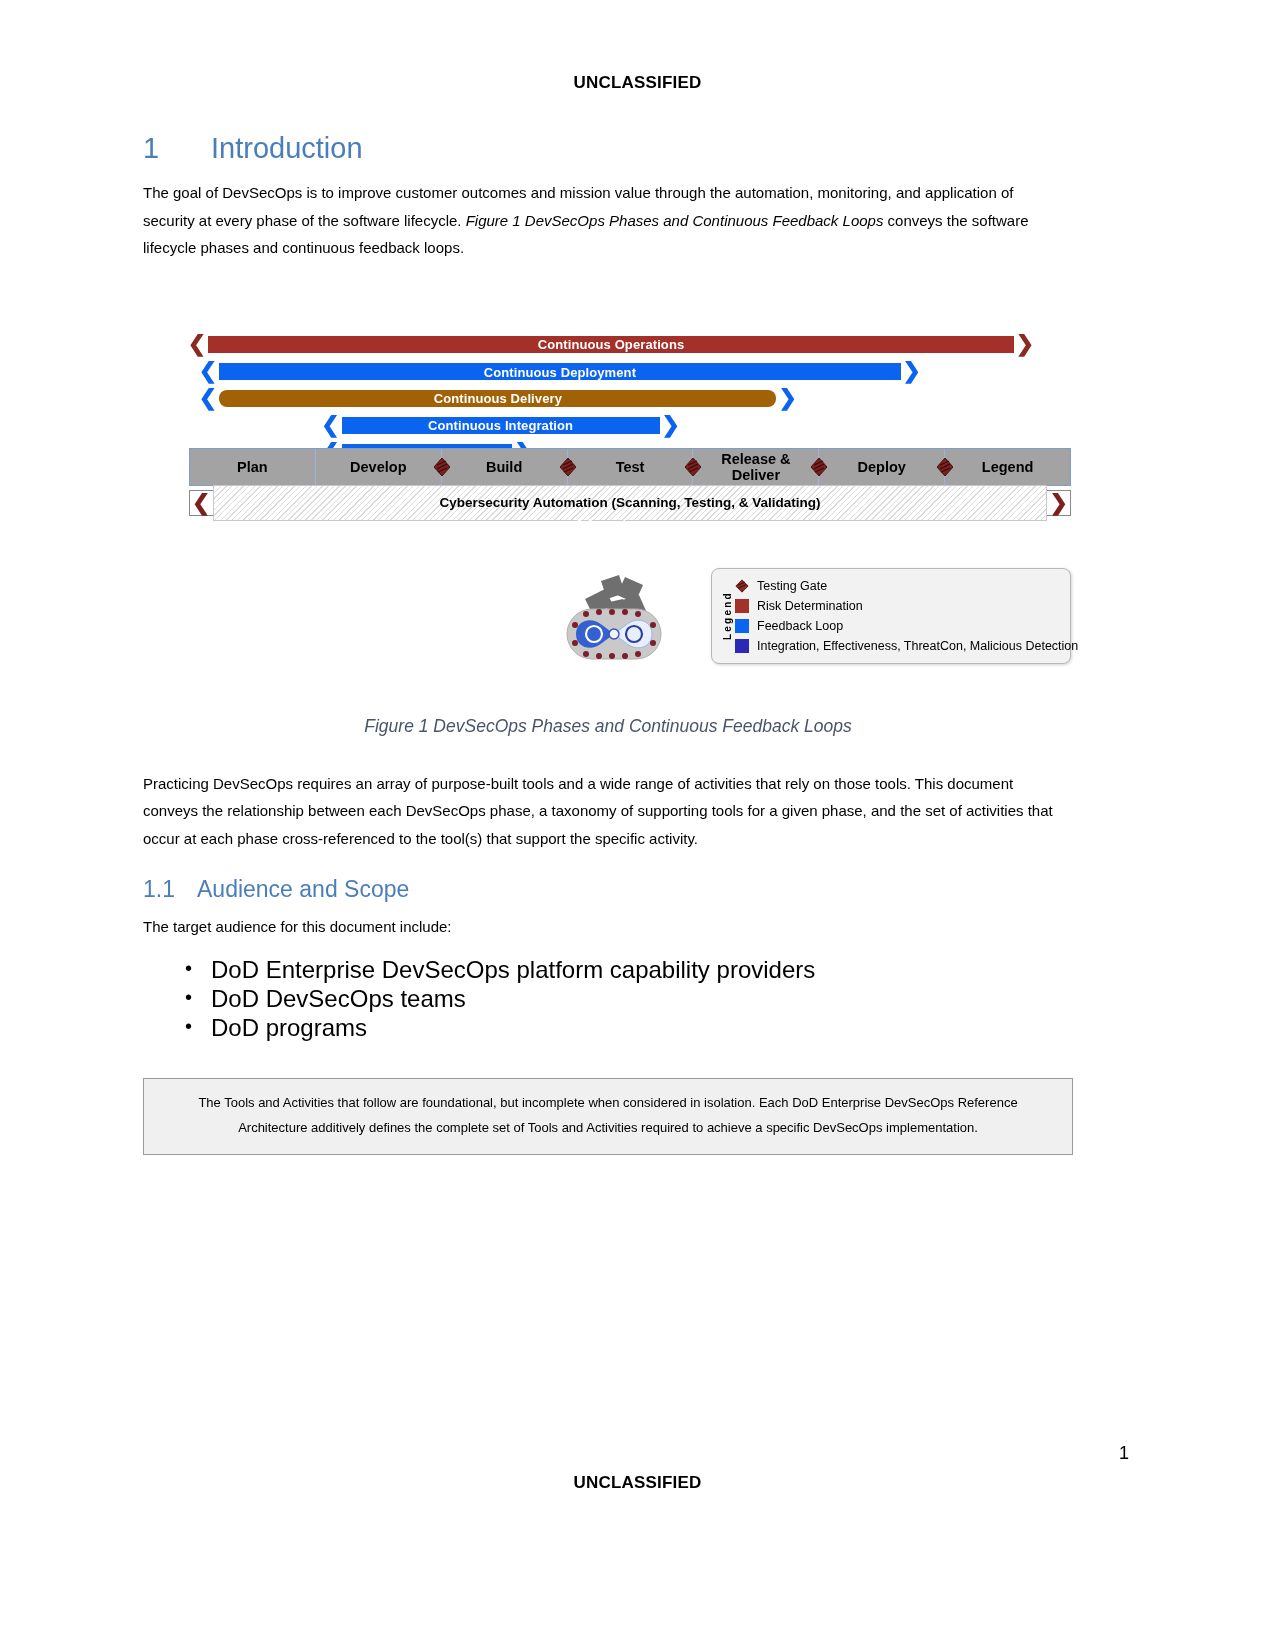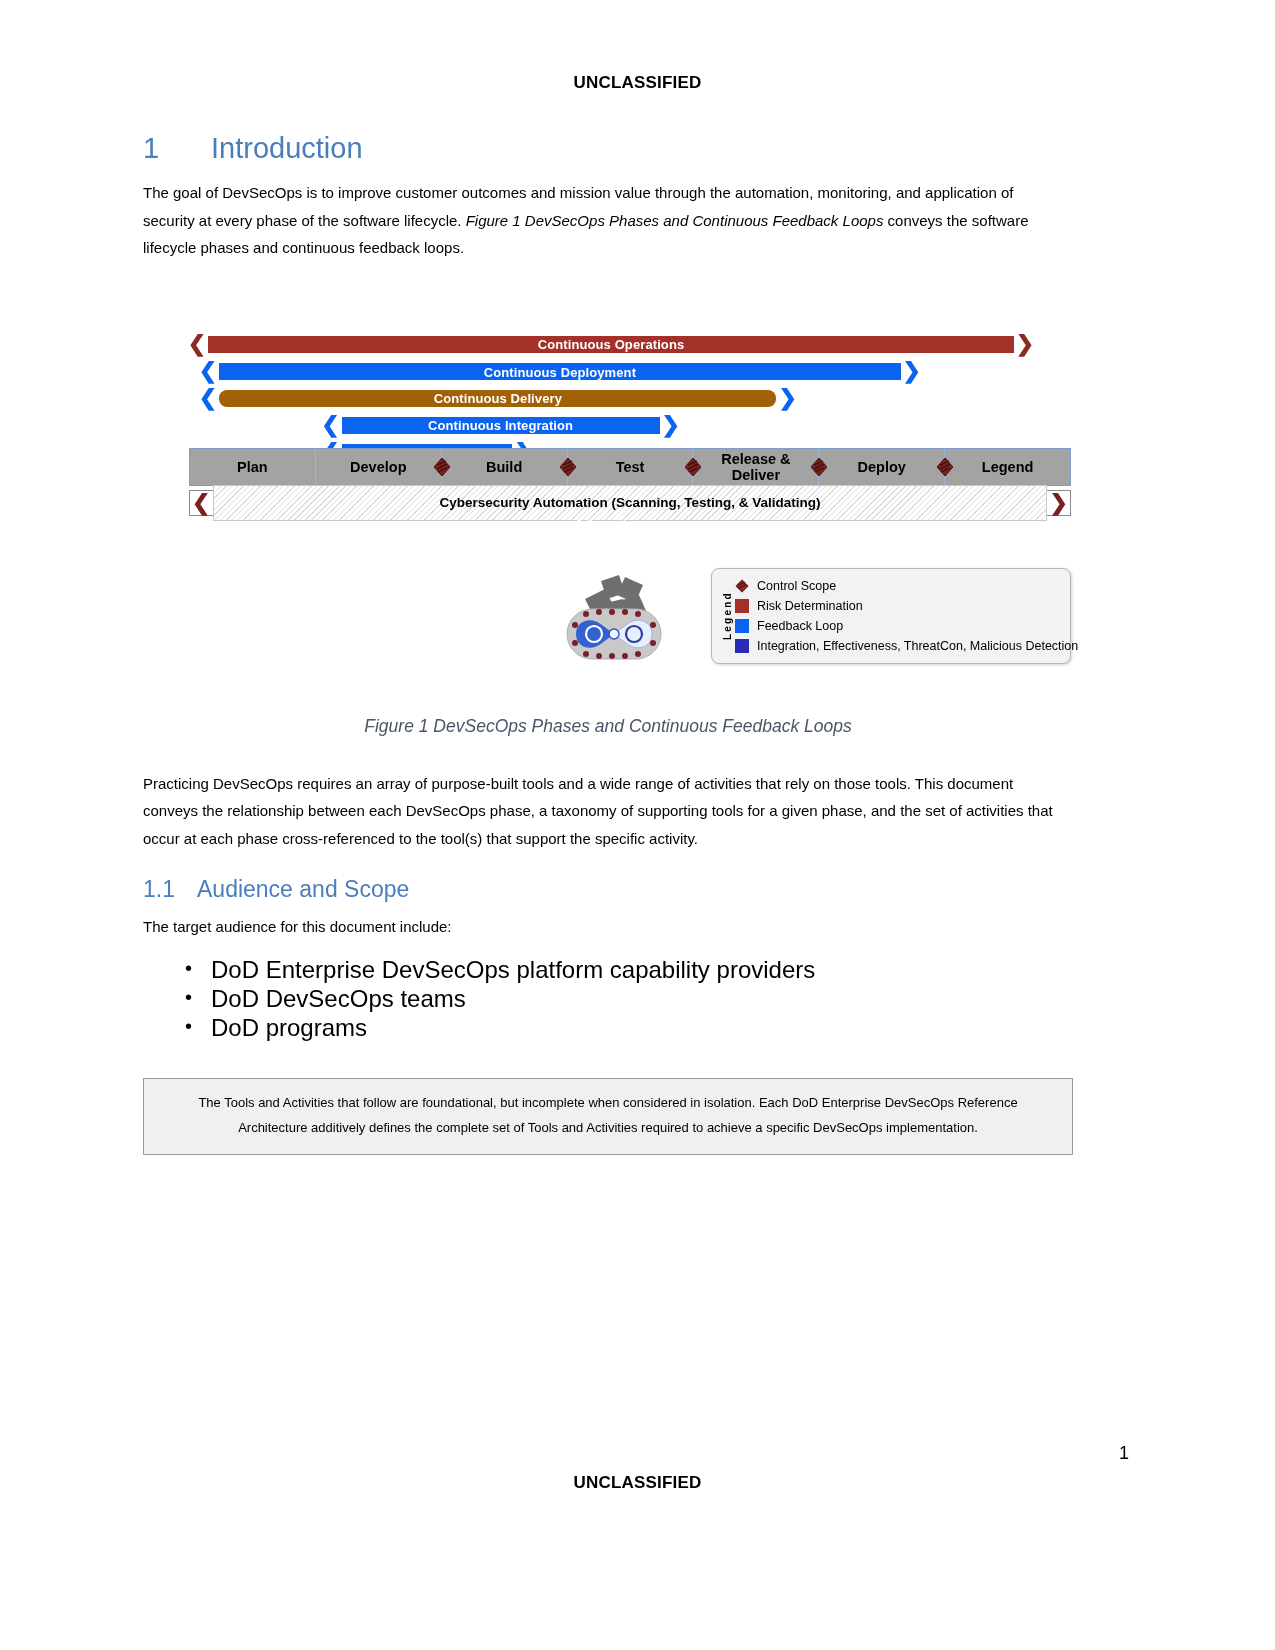--- a/index.html
+++ b/index.html
@@ -518,21 +518,21 @@
 
         <div class="legend">
           <div class="legend-title">Legend</div>
           <div class="legend-items">
             <div class="legend-item">
               <svg class="swatch gate-sw" viewBox="0 0 16 16">
                 <polygon points="8,1 15,8 8,15 1,8" fill="#8a2a22" stroke="#4a1010" stroke-width="1"></polygon>
                 <line x1="3.5" y1="7" x2="11.5" y2="3.5" stroke="#3a0c0c" stroke-width="1.1"></line>
                 <line x1="3.5" y1="10.5" x2="12.5" y2="6.5" stroke="#3a0c0c" stroke-width="1.1"></line>
               </svg>
-              <span>Control Scope</span>
+              <span>Testing Gate</span>
             </div>
             <div class="legend-item">
               <span class="swatch" style="background:#a33029;"></span>
               <span>Risk Determination</span>
             </div>
             <div class="legend-item">
               <span class="swatch" style="background:#0b64f0;"></span>
               <span>Feedback Loop</span>
             </div>
             <div class="legend-item">

